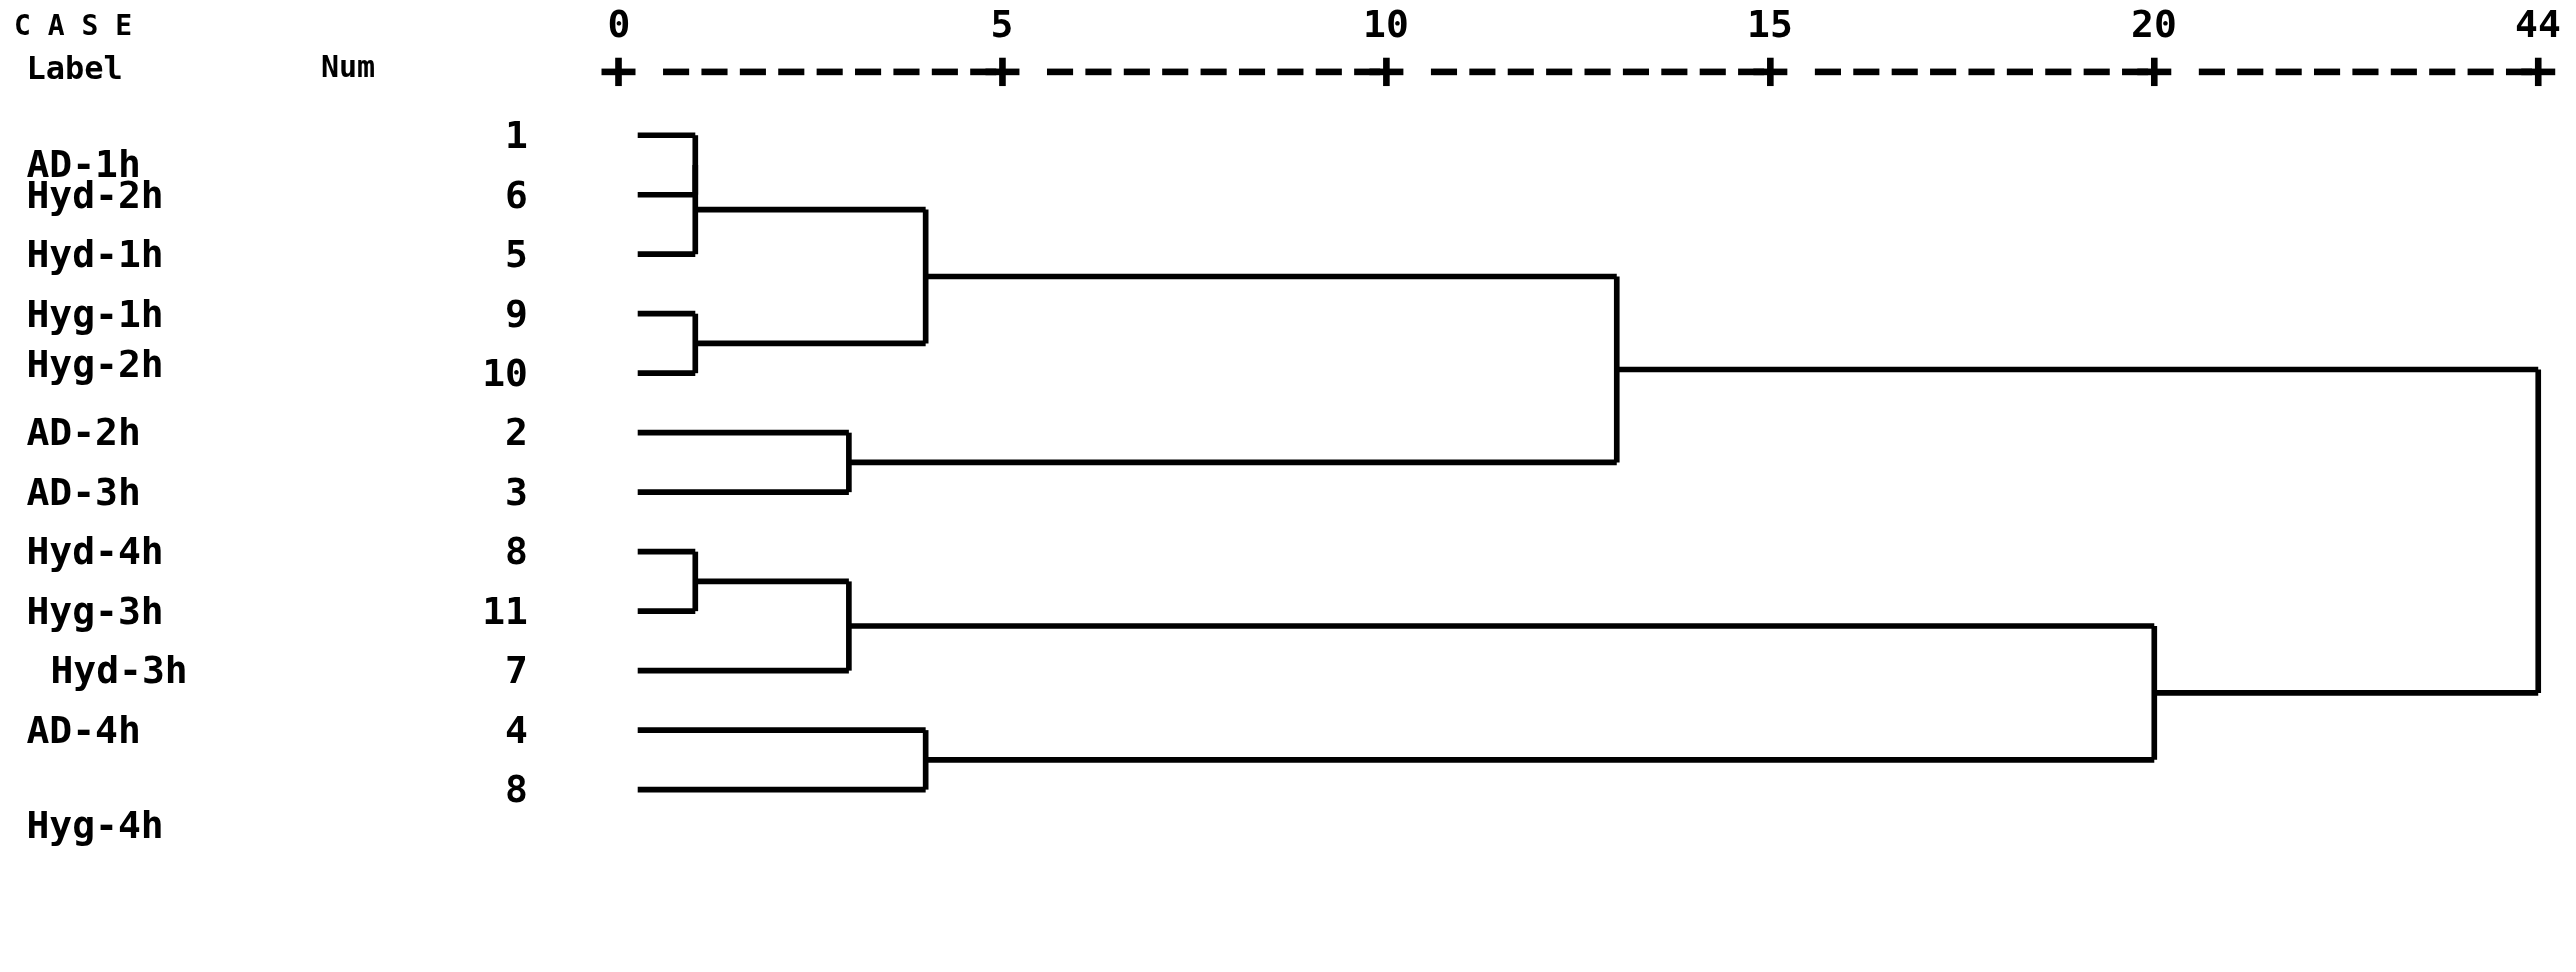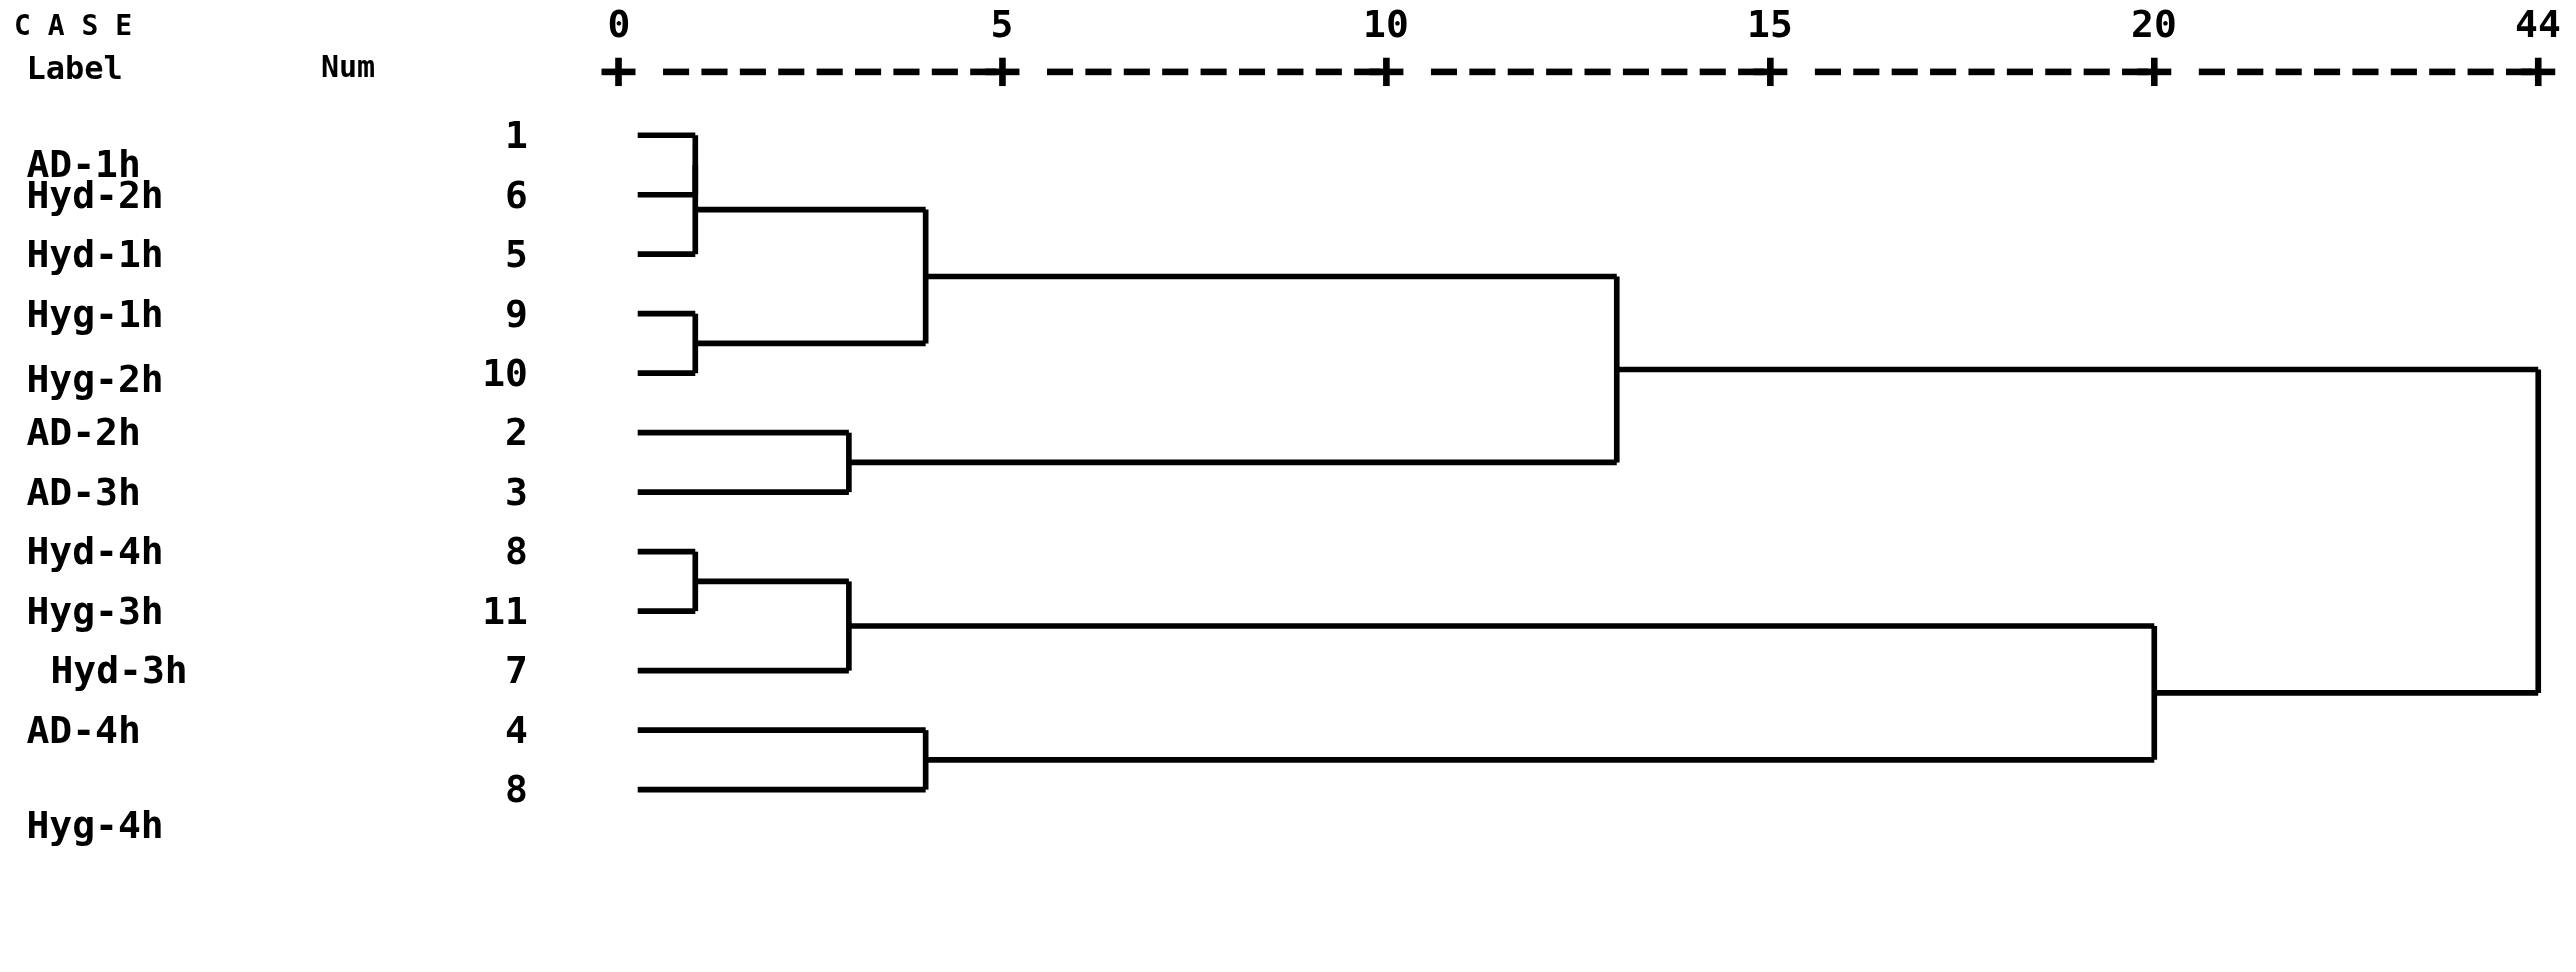--- a/index.html
+++ b/index.html
@@ -129,21 +129,21 @@
 
   <div id="labels">
       <div class="leaf-label" style="top: 135px; margin-top: 29px;">AD-1h</div>
       <div class="leaf-num" style="top: 135px; left: 415px;">1</div>
       <div class="leaf-label" style="top: 195px;">Hyd-2h</div>
       <div class="leaf-num" style="top: 195px; left: 415px;">6</div>
       <div class="leaf-label" style="top: 254px;">Hyd-1h</div>
       <div class="leaf-num" style="top: 254px; left: 415px;">5</div>
       <div class="leaf-label" style="top: 314px;">Hyg-1h</div>
       <div class="leaf-num" style="top: 314px; left: 415px;">9</div>
-      <div class="leaf-label" style="top: 379px;">Hyg-2h</div>
+      <div class="leaf-label" style="top: 364px;">Hyg-2h</div>
       <div class="leaf-num" style="top: 373px; left: 415px;">10</div>
       <div class="leaf-label" style="top: 432px;">AD-2h</div>
       <div class="leaf-num" style="top: 432px; left: 415px;">2</div>
       <div class="leaf-label" style="top: 492px;">AD-3h</div>
       <div class="leaf-num" style="top: 492px; left: 415px;">3</div>
       <div class="leaf-label" style="top: 551px;">Hyd-4h</div>
       <div class="leaf-num" style="top: 551px; left: 415px;">8</div>
       <div class="leaf-label" style="top: 611px;">Hyg-3h</div>
       <div class="leaf-num" style="top: 611px; left: 415px;">11</div>
       <div class="leaf-label" style="top: 670px; margin-left: 24px;">Hyd-3h</div>

